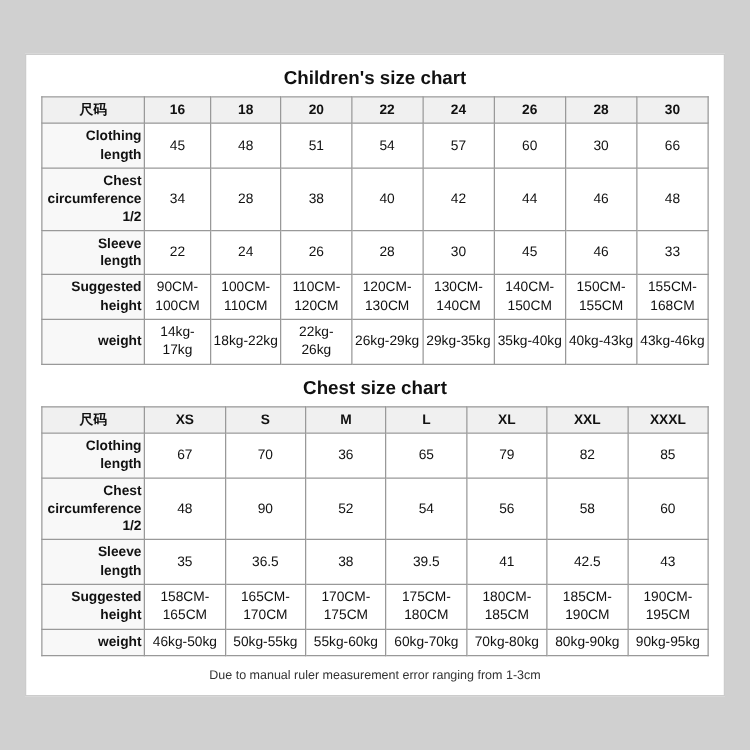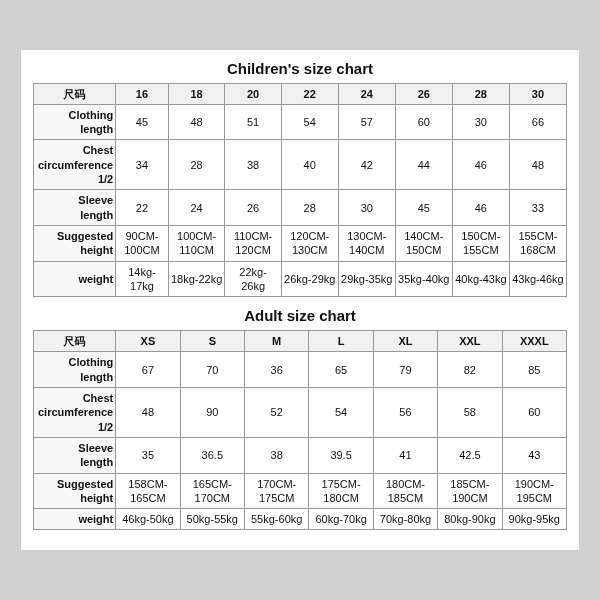--- a/index.html
+++ b/index.html
@@ -133,21 +133,21 @@
           <td>22kg-26kg</td>
           <td>26kg-29kg</td>
           <td>29kg-35kg</td>
           <td>35kg-40kg</td>
           <td>40kg-43kg</td>
           <td>43kg-46kg</td>
         </tr>
       </tbody>
   </table>
 
-  <div class="section-title">Adult size chart</div>
+  <div class="section-title">Chest size chart</div>
   <table>
     <thead>
       <tr id="adult-header-row">
           <th>尺码</th>
           <th>XS</th>
           <th>S</th>
           <th>M</th>
           <th>L</th>
           <th>XL</th>
           <th>XXL</th>
@@ -206,13 +206,14 @@
           <td>50kg-55kg</td>
           <td>55kg-60kg</td>
           <td>60kg-70kg</td>
           <td>70kg-80kg</td>
           <td>80kg-90kg</td>
           <td>90kg-95kg</td>
         </tr>
       </tbody>
   </table>
 
+  <div class="note">Due to manual ruler measurement error ranging from 1-3cm</div>
 </div>
 
 </body></html>

